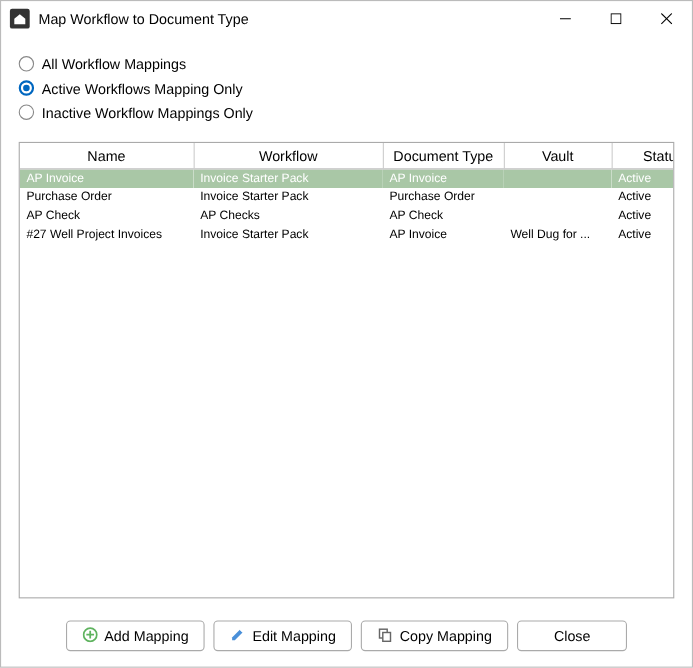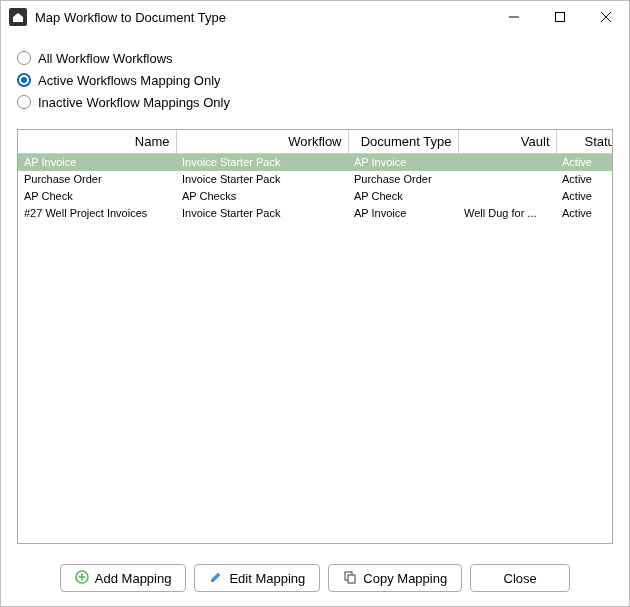--- a/index.html
+++ b/index.html
@@ -75,21 +75,21 @@
     flex: 1;
     overflow: hidden;
     background: #fff;
   }
   table {
     width: 100%;
     border-collapse: collapse;
     table-layout: fixed;
   }
   thead th {
-    text-align: right;
+    text-align: center;
     font-weight: normal;
     font-size: 13px;
     padding: 4px 6px;
     border-right: 1px solid #ccc;
     border-bottom: 1px solid #ccc;
     background: #fff;
     white-space: nowrap;
     overflow: hidden;
   }
   thead th:last-child { border-right: none; padding-left: 28px; }
@@ -157,21 +157,21 @@
     <svg viewBox="0 0 10 10">
         <line x1="0" y1="0" x2="10" y2="10"></line>
         <line x1="10" y1="0" x2="0" y2="10"></line>
       </svg>
   </div>
 </div>
 
 <div class="radio-group">
   <div class="radio-row">
     <span class="radio-circle"></span>
-    <span class="radio-label">All Workflow Workflows</span>
+    <span class="radio-label">All Workflow Mappings</span>
   </div>
   <div class="radio-row selected">
     <span class="radio-circle"></span>
     <span class="radio-label">Active Workflows Mapping Only</span>
   </div>
   <div class="radio-row">
     <span class="radio-circle"></span>
     <span class="radio-label">Inactive Workflow Mappings Only</span>
   </div>
 </div>

